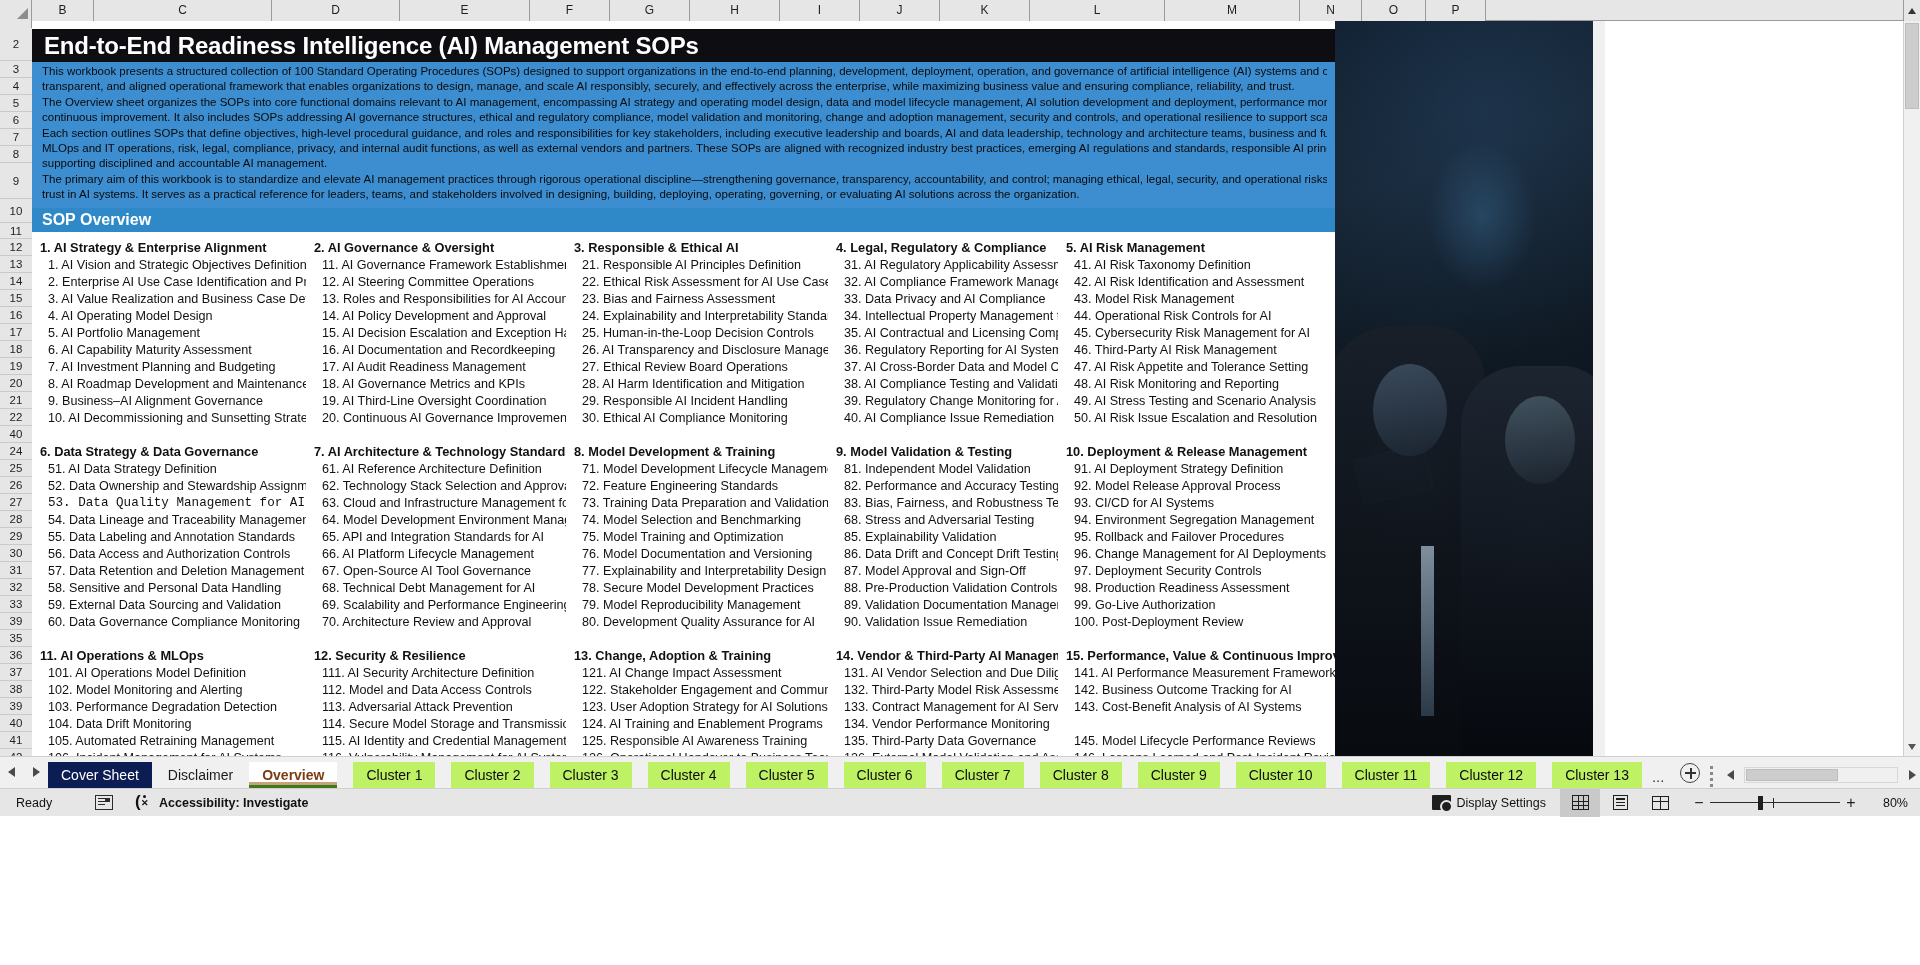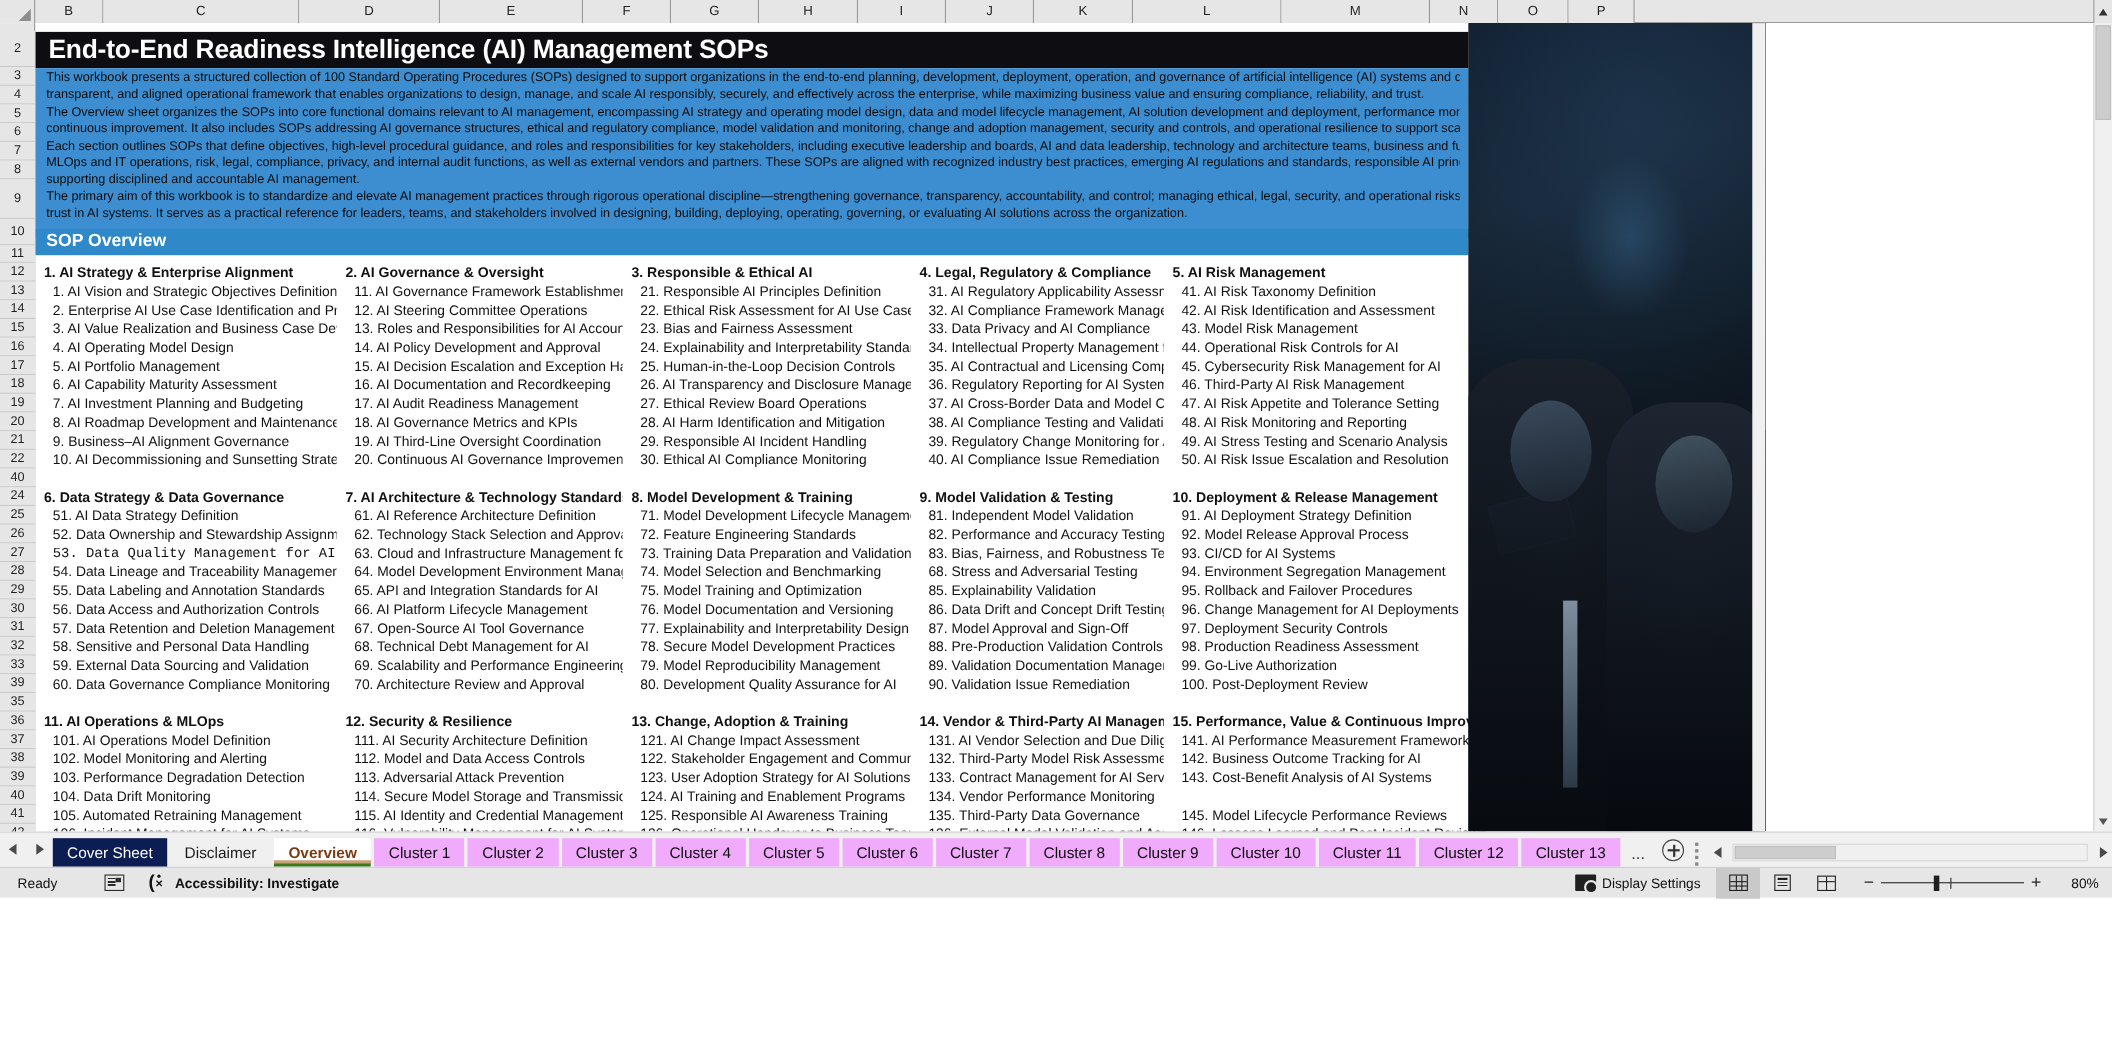--- a/index.html
+++ b/index.html
@@ -190,21 +190,21 @@
     font-size: 14px; white-space: nowrap; cursor: pointer;
     font-weight: normal;
   }
   .tab.dark   { background:#0b1d52; color:#ffffff; font-weight: normal; }
   .tab.plain  { background:#f0f0f0; color:#1a1a1a; }
   .tab.active {
     background:#ffffff; color:#7a3b12; font-weight:bold;
     border-bottom: 3px solid #3b7a1c;
     box-shadow: inset 0 -6px 0 -3px #c8a37a;
   }
-  .tab.blue   { background:#f0abfc; color:#0b0b0b; }
+  .tab.blue   { background:#bef264; color:#0b0b0b;margin-left:13px; }
 
   .tab-dots { font-size: 15px; color:#333; padding: 0 10px 3px 10px; align-self:flex-end; }
   .tab-plus {
     width: 20px; height: 20px; border-radius: 50%;
     border: 1.6px solid #444; position: relative; align-self: center;
     margin-left: 6px; cursor: pointer; flex: 0 0 20px;
   }
   .tab-plus:before, .tab-plus:after {
     content:""; position:absolute; background:#333;
   }

